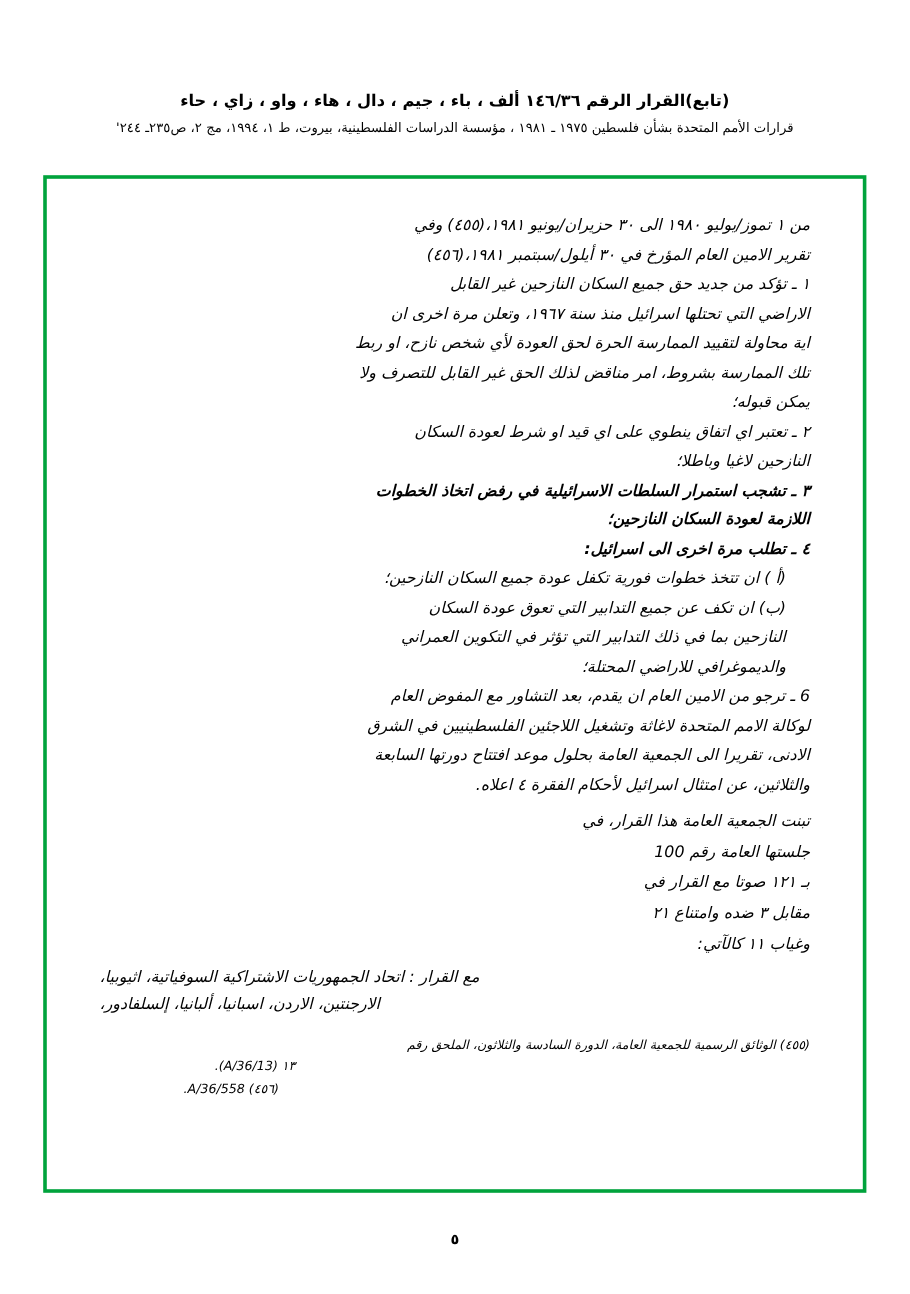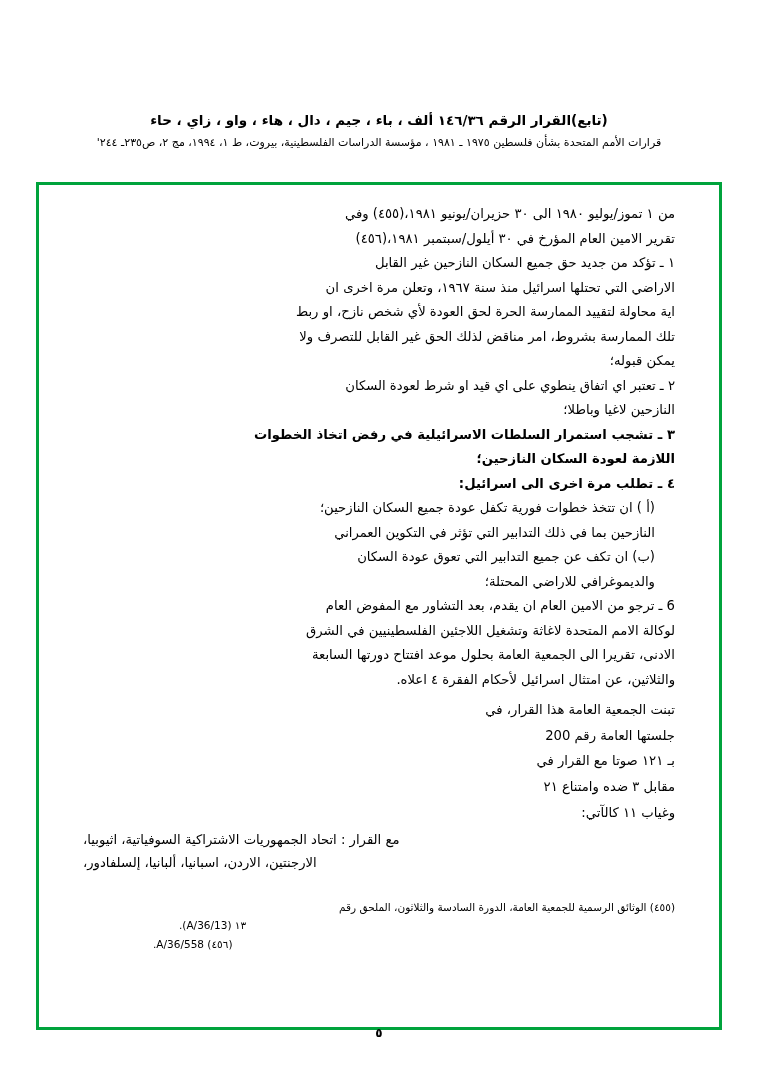--- a/index.html
+++ b/index.html
@@ -12,21 +12,20 @@
     height: 1078px;
     position: relative;
     font-family: "DejaVu Sans", sans-serif;
     color: #000000;
     overflow: hidden;
   }
   .page {
     position: absolute;
     inset: 0;
     padding: 0;
-    margin-top: 36px;
   }
   
   .doc-header {
     position: absolute;
     top: 74px;
     left: 0;
     right: 0;
     text-align: center;
     direction: rtl;
   }
@@ -48,22 +47,23 @@
     top: 146px;
     left: 36px;
     width: 686px;
     height: 848px;
     border: 3px solid #00a33c;
     box-sizing: border-box;
   }
   .frame-inner {
     position: absolute;
     inset: 0;
-    padding: 17px 44px 20px 44px;
+    padding: 28px 44px 20px 44px;
     box-sizing: border-box;
+    font-style: italic;
   }
   
   .body-col {
     direction: rtl;
     text-align: right;
     font-size: 13.2px;
     line-height: 1.78;
   }
   .para {
     margin: 0 0 1px 0;
@@ -134,32 +134,32 @@
         <p class="para">الاراضي التي تحتلها اسرائيل منذ سنة ١٩٦٧، وتعلن مرة اخرى ان</p>
         <p class="para">اية محاولة لتقييد الممارسة الحرة لحق العودة لأي شخص نازح، او ربط</p>
         <p class="para">تلك الممارسة بشروط، امر مناقض لذلك الحق غير القابل للتصرف ولا</p>
         <p class="para">يمكن قبوله؛</p>
         <p class="para">٢ ـ تعتبر اي اتفاق ينطوي على اي قيد او شرط لعودة السكان</p>
         <p class="para">النازحين لاغيا وباطلا؛</p>
         <p class="para b">٣ ـ تشجب استمرار السلطات الاسرائيلية في رفض اتخاذ الخطوات</p>
         <p class="para b">اللازمة لعودة السكان النازحين؛</p>
         <p class="para b">٤ ـ تطلب مرة اخرى الى اسرائيل:</p>
         <p class="para sub">(أ ) ان تتخذ خطوات فورية تكفل عودة جميع السكان النازحين؛</p>
+        <p class="para sub">(ب) ان تكف عن جميع التدابير التي تعوق عودة السكان</p>
         <p class="para sub">النازحين بما في ذلك التدابير التي تؤثر في التكوين العمراني</p>
-        <p class="para sub">(ب) ان تكف عن جميع التدابير التي تعوق عودة السكان</p>
         <p class="para sub">والديموغرافي للاراضي المحتلة؛</p>
         <p class="para">6 ـ ترجو من الامين العام ان يقدم، بعد التشاور مع المفوض العام</p>
         <p class="para">لوكالة الامم المتحدة لاغاثة وتشغيل اللاجئين الفلسطينيين في الشرق</p>
         <p class="para">الادنى، تقريرا الى الجمعية العامة بحلول موعد افتتاح دورتها السابعة</p>
         <p class="para">والثلاثين، عن امتثال اسرائيل لأحكام الفقرة ٤ اعلاه.</p>
       </div>
 
       <div class="center-block">
         <div>تبنت الجمعية العامة هذا القرار، في</div>
-        <div class="spaced">جلستها العامة رقم 200</div>
+        <div class="spaced">جلستها العامة رقم 100</div>
         <div class="spaced">بـ ١٢١ صوتا مع القرار في</div>
         <div class="spaced">مقابل ٣ ضده وامتناع ٢١</div>
         <div>وغياب ١١ كالآتي:</div>
       </div>
 
       <div class="vote-block">
         <div>مع القرار  :  اتحاد الجمهوريات الاشتراكية السوفياتية، اثيوبيا،</div>
         <div>الارجنتين، الاردن، اسبانيا، ألبانيا، إلسلفادور،</div>
       </div>
 

